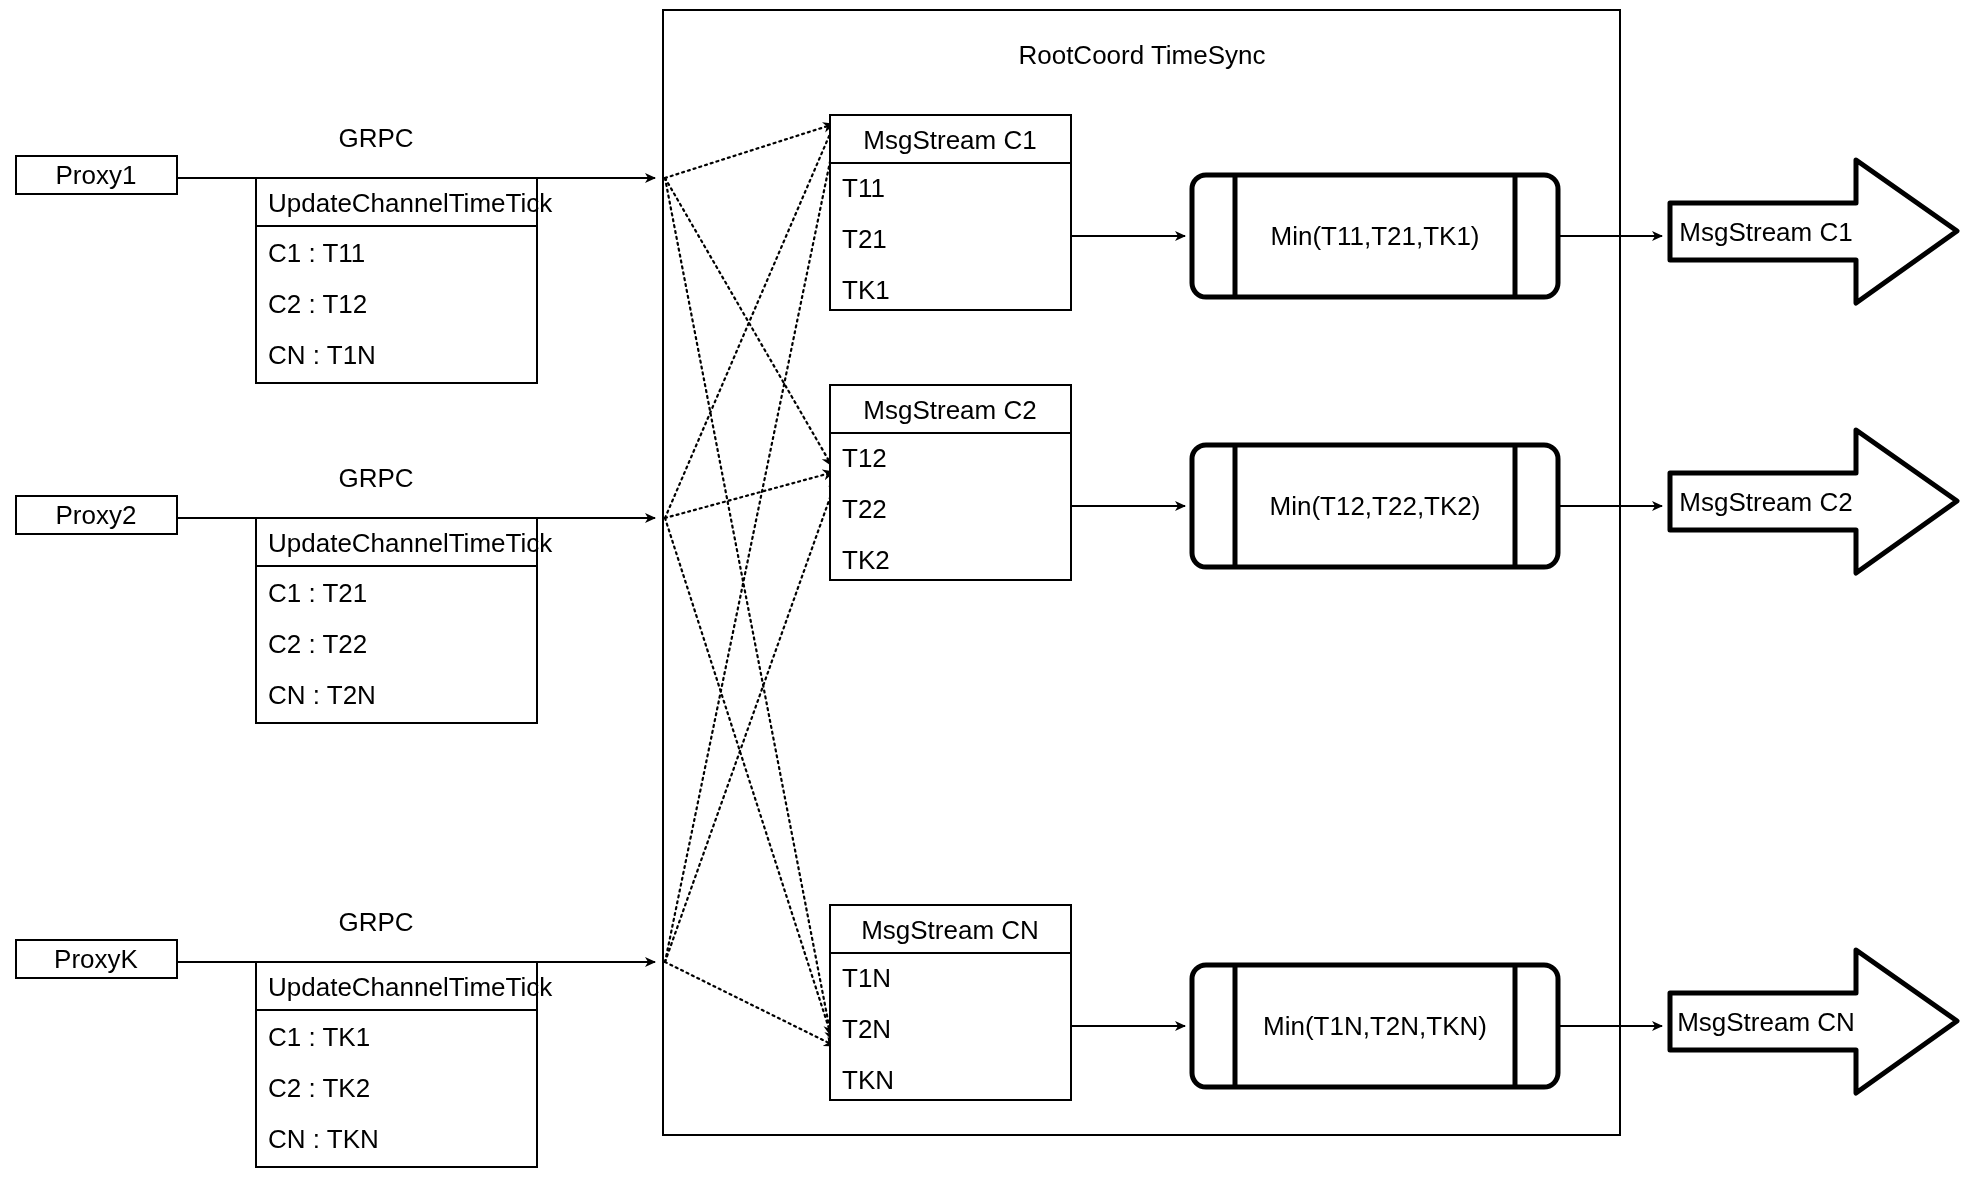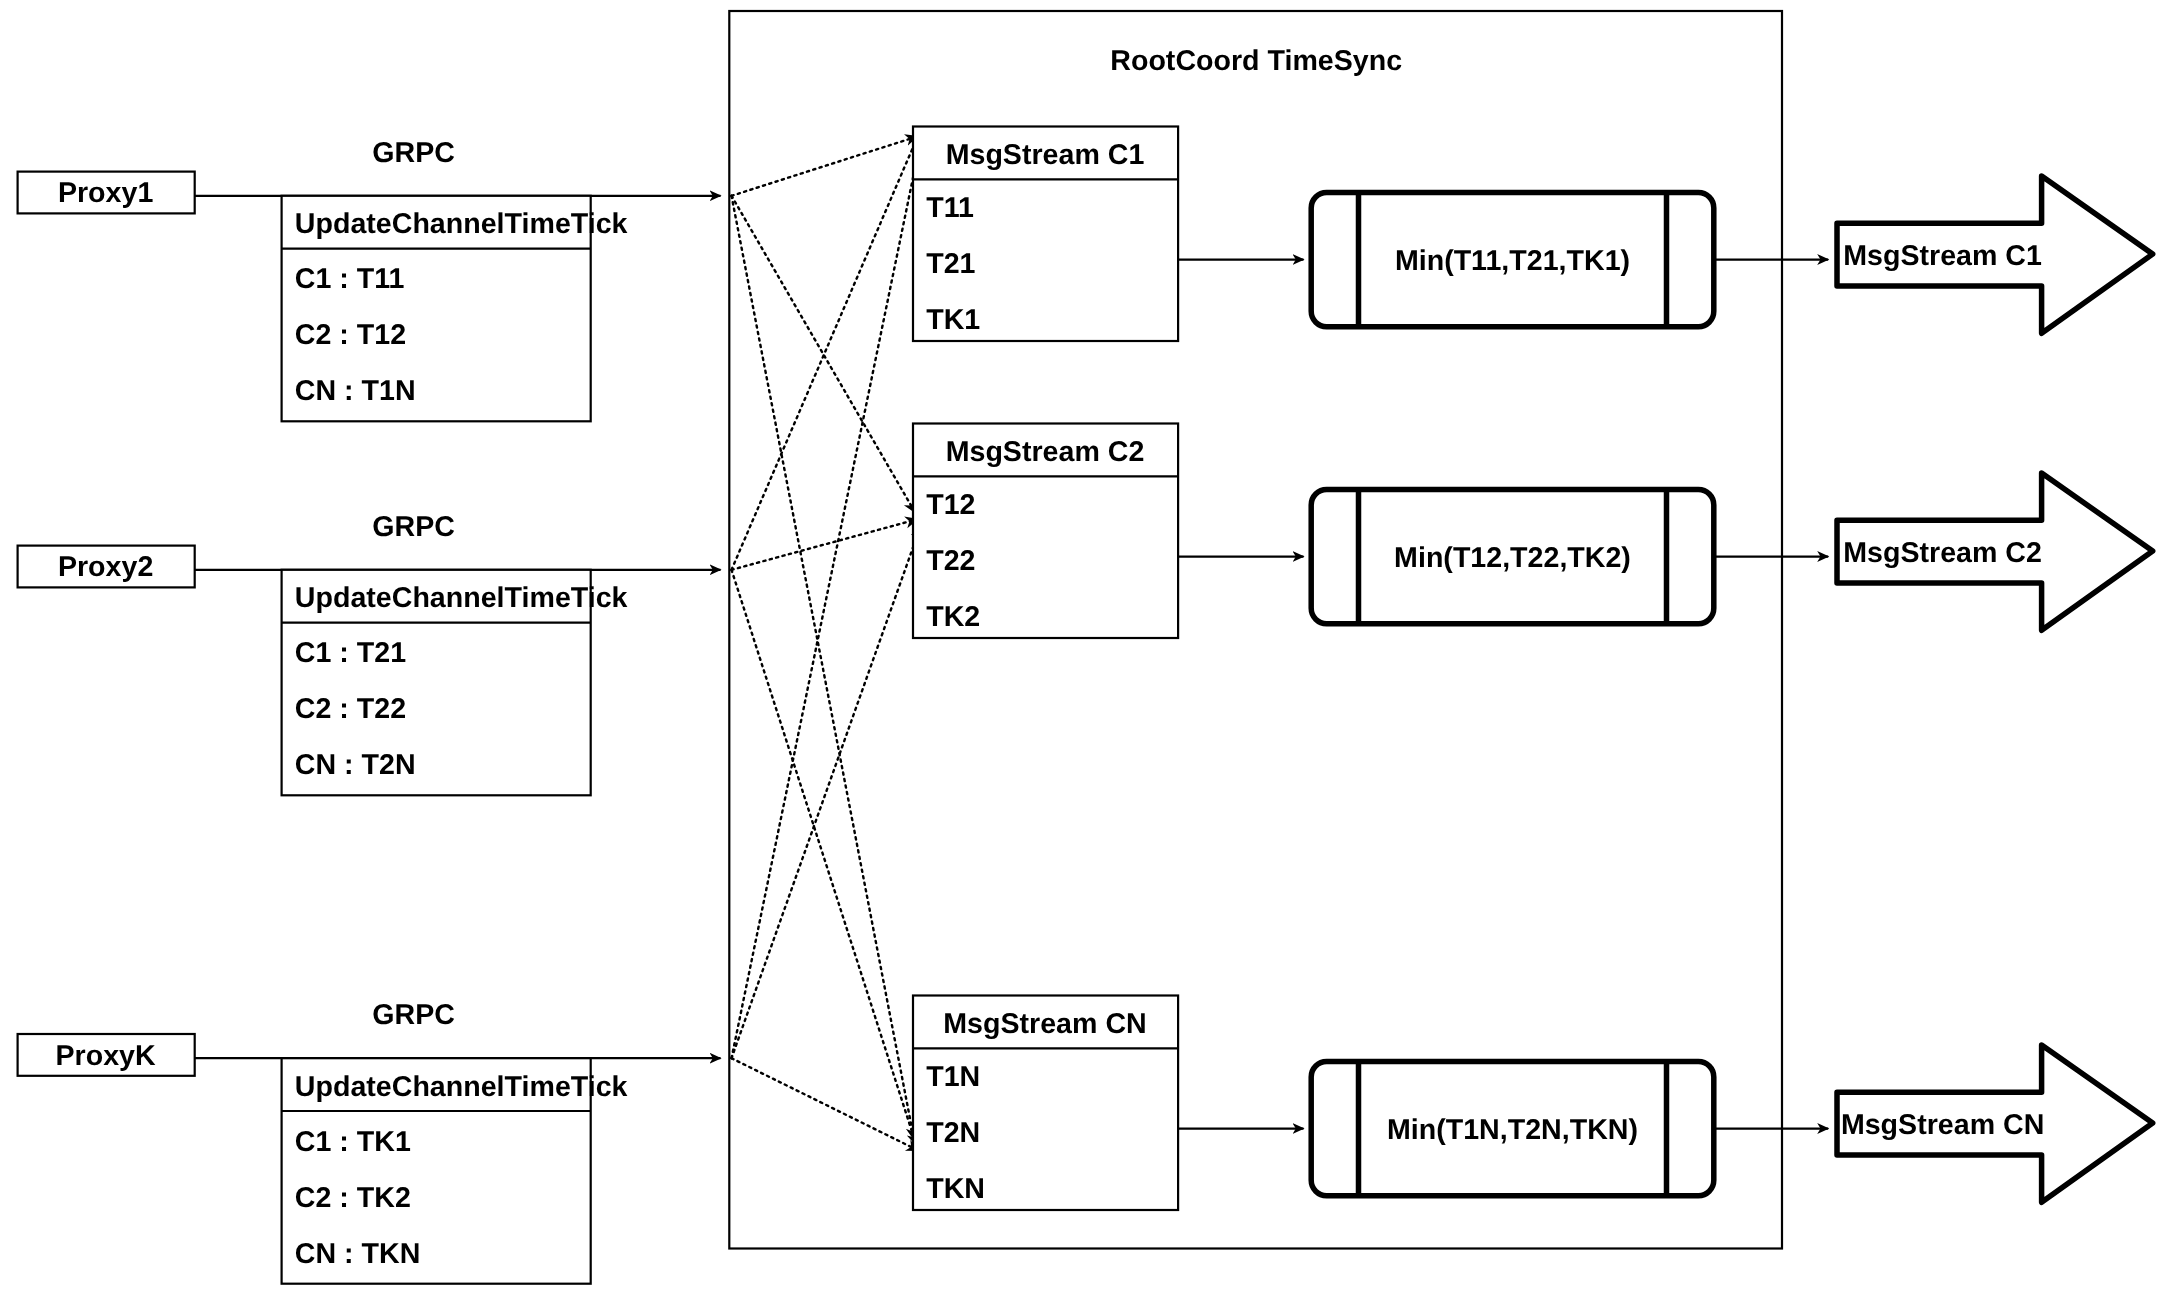--- a/index.html
+++ b/index.html
@@ -10,21 +10,20 @@
   body {
     width: 1969px;
     height: 1183px;
     font-family: "Liberation Sans", sans-serif;
     overflow: hidden;
   }
   #diagram-root {
     position: relative;
     width: 1969px;
     height: 1183px;
-    font-weight: bold;
   }
   svg#diagram {
     display: block;
     width: 1969px;
     height: 1183px;
   }
   .shape-stroke {
     fill: #ffffff;
     stroke: #000000;
     stroke-width: 2;

